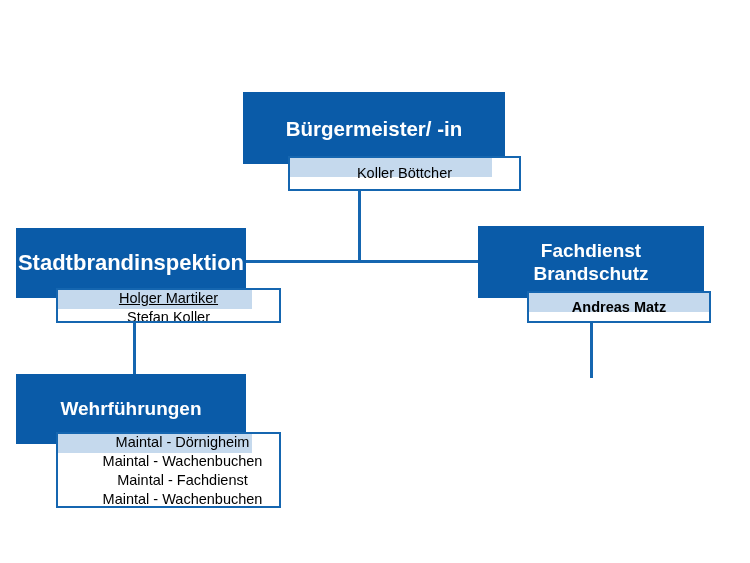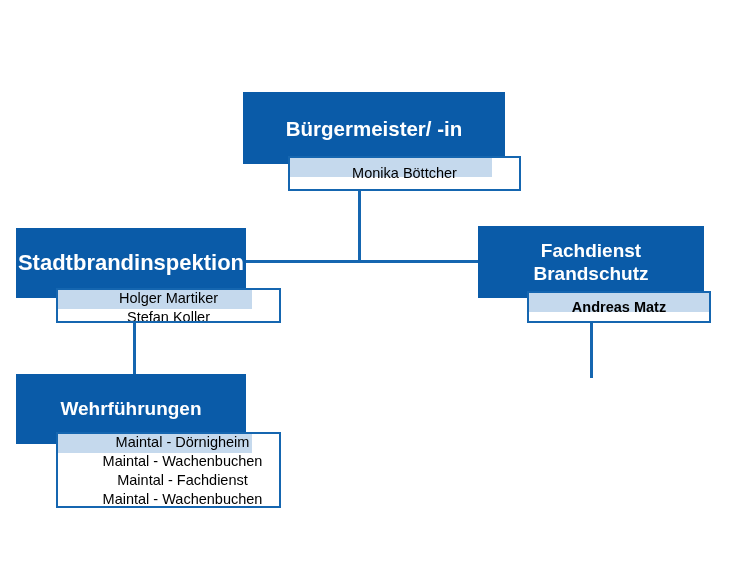--- a/index.html
+++ b/index.html
@@ -88,30 +88,30 @@
   <div class="conn conn-v" style="left:133px; top:322px; height:56px;"></div>
 
   <div class="conn conn-v" style="left:590px; top:322px; height:56px;"></div>
 
   <div class="node-box" style="left:243px; top:92px; width:262px; height:72px; font-size:20.5px;">
     <span class="node-label">Bürgermeister/ -in</span>
   </div>
   <div class="name-box" style="left:288px; top:156px; width:233px; height:35px;">
     <div class="band" style="width:202px;"></div>
     <ul class="name-list" style="margin-top:6px;">
-      <li>Monika Böttcher</li>
+      <li>Koller Böttcher</li>
     </ul>
   </div>
 
   <div class="node-box" style="left:16px; top:228px; width:230px; height:70px; font-size:22px;">
     <span class="node-label">Stadtbrandinspektion</span>
   </div>
   <div class="name-box" style="left:56px; top:288px; width:225px; height:35px;">
     <div class="band" style="width:194px;"></div>
-    <ul class="name-list" style="margin-top:-1px;">
+    <ul class="name-list" style="margin-top:-1px;text-decoration:underline;">
       <li>Holger Martiker</li>
       <li>Stefan Koller</li>
     </ul>
   </div>
 
   <div class="node-box" style="left:478px; top:226px; width:226px; height:72px; font-size:19px;">
     <span class="node-label">Fachdienst
 Brandschutz</span>
   </div>
   <div class="name-box" style="left:527px; top:291px; width:184px; height:32px;font-weight:bold;">

